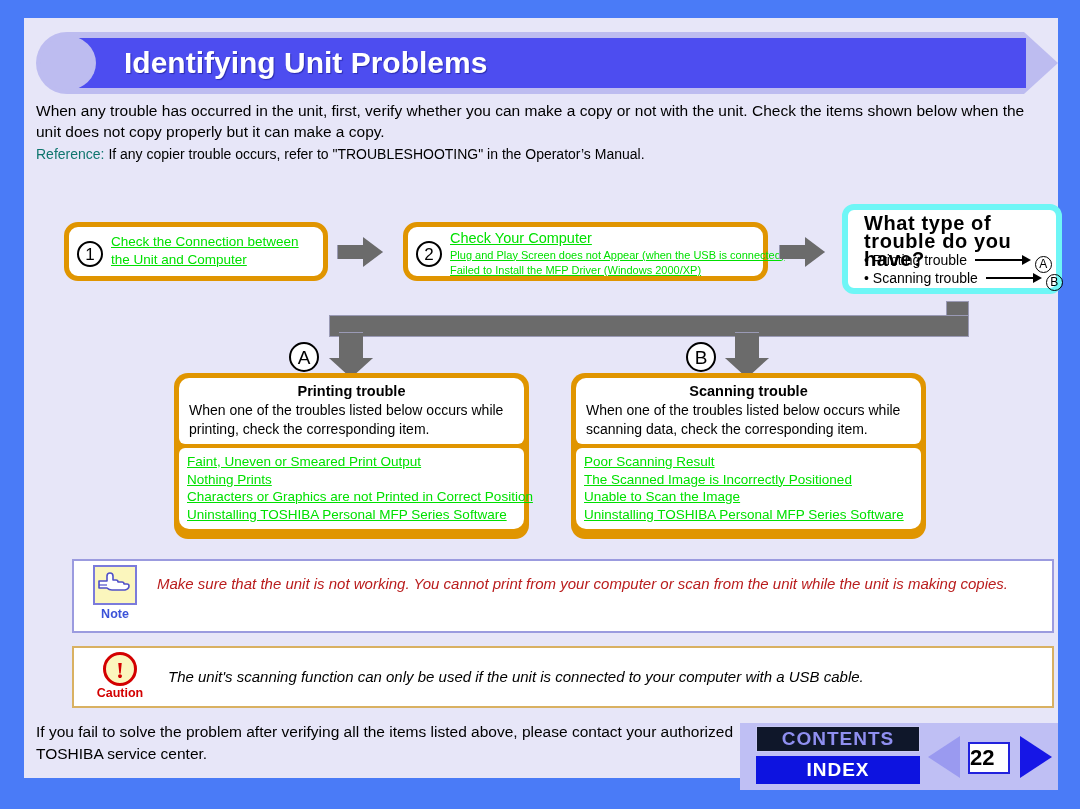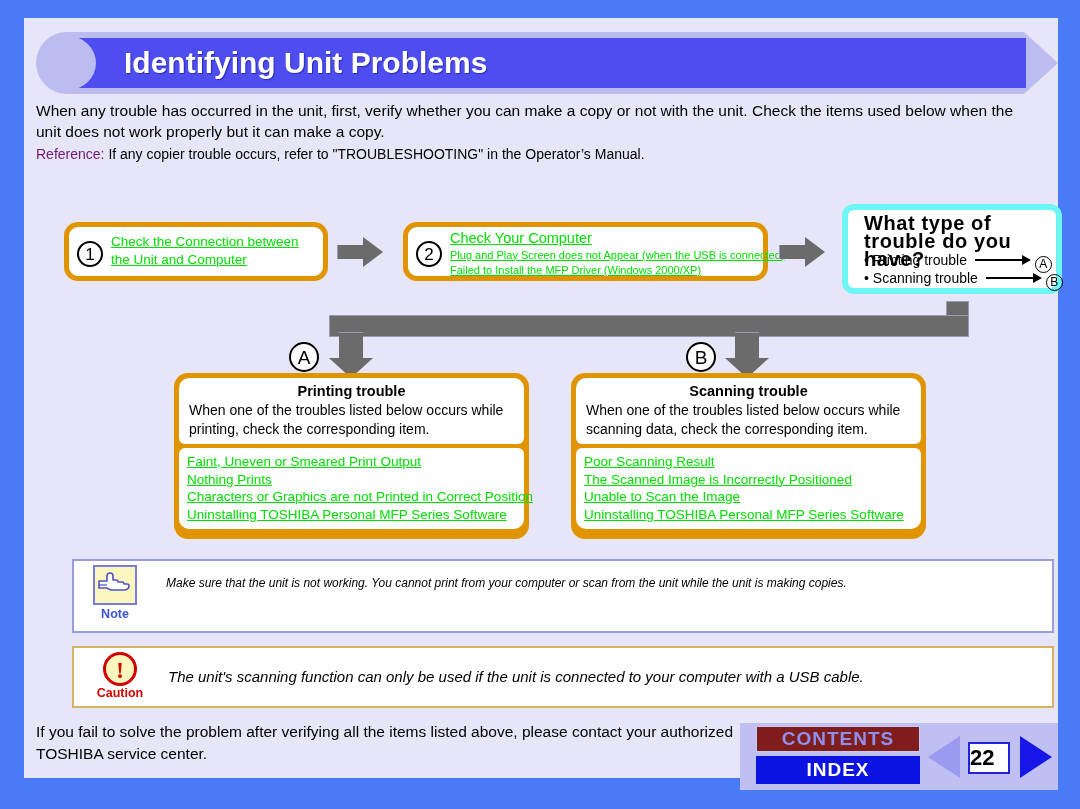--- a/index.html
+++ b/index.html
@@ -70,21 +70,21 @@
     position: absolute; left: 12px; top: 82px;
     width: 990px;
     font-size: 15.5px; color: #000;
     line-height: 21px;
   }
   #ref-line {
     position: absolute; left: 12px; top: 127px;
     width: 990px;
     font-size: 14px; line-height: 18px; color: #000;
   }
-  #ref-label { color: #701a75; }
+  #ref-label { color: #0f766e; }
 
   
   .obox {
     position: absolute;
     background: #ffffff;
     border: 5px solid #e09500;
     border-radius: 14px;
   }
   .circnum {
     position: absolute;
@@ -256,23 +256,23 @@
     width: 44px; height: 40px;
     margin: 0 auto;
     background: #fbf6bd;
     border: 2px solid #7b7bdb;
   }
   #note-label {
     font-size: 12.5px; font-weight: bold; color: #3b52d8;
     margin-top: 2px;
   }
   #note-text {
-    position: absolute; left: 92px; top: 12px;
+    position: absolute; left: 83px; top: 12px;
     width: 880px;
-    font-size: 12px; font-style: italic; color: #000000;
+    font-size: 15px; font-style: italic; color: #b91c1c;
     line-height: 21px;
   }
 
   #caution-box {
     position: absolute; left: 48px; top: 628px;
     width: 982px; height: 62px;
     background: #ffffff;
     border: 2px solid #d9b162;
   }
   #caution-icon-wrap {
@@ -308,21 +308,21 @@
     font-size: 15.5px; color: #000; line-height: 22px;
   }
   #navpanel {
     position: absolute; left: 716px; top: 705px;
     width: 318px; height: 67px;
     background: #bfbff4;
   }
   #btn-contents {
     position: absolute; left: 16px; top: 3px;
     width: 164px; height: 26px;
-    background: #7f1d1d;
+    background: #0f172a;
     border: 1px solid #c8c8f4;
     color: #8f8ff0;
     font-size: 19px; font-weight: bold;
     text-align: center; line-height: 24px;
     letter-spacing: 1px;
   }
   #btn-index {
     position: absolute; left: 16px; top: 33px;
     width: 164px; height: 28px;
     background: #0d13e0;
@@ -360,21 +360,21 @@
   <div id="page">
 
     <div id="header-wrap">
       <div id="header-tail"></div>
       <div id="header-bar"></div>
       <div id="header-badge"></div>
       <div id="header-num">4</div>
       <div id="header-title">Identifying Unit Problems</div>
     </div>
 
-    <div id="intro">When any trouble has occurred in the unit, first, verify whether you can make a copy or not with the unit. Check the items used below when the unit does not work properly but it can make a copy.</div>
+    <div id="intro">When any trouble has occurred in the unit, first, verify whether you can make a copy or not with the unit. Check the items shown below when the unit does not copy properly but it can make a copy.</div>
     <div id="ref-line">
       <span id="ref-label">Reference:</span>
       <span>If any copier trouble occurs, refer to "TROUBLESHOOTING" in the Operator’s Manual.</span>
     </div>
 
     <div class="obox" id="box1">
       <div class="circnum">1</div>
       <div class="links">
         <a class="glink" href="#">Check the Connection between</a>
         <a class="glink" href="#">the Unit and Computer</a>

